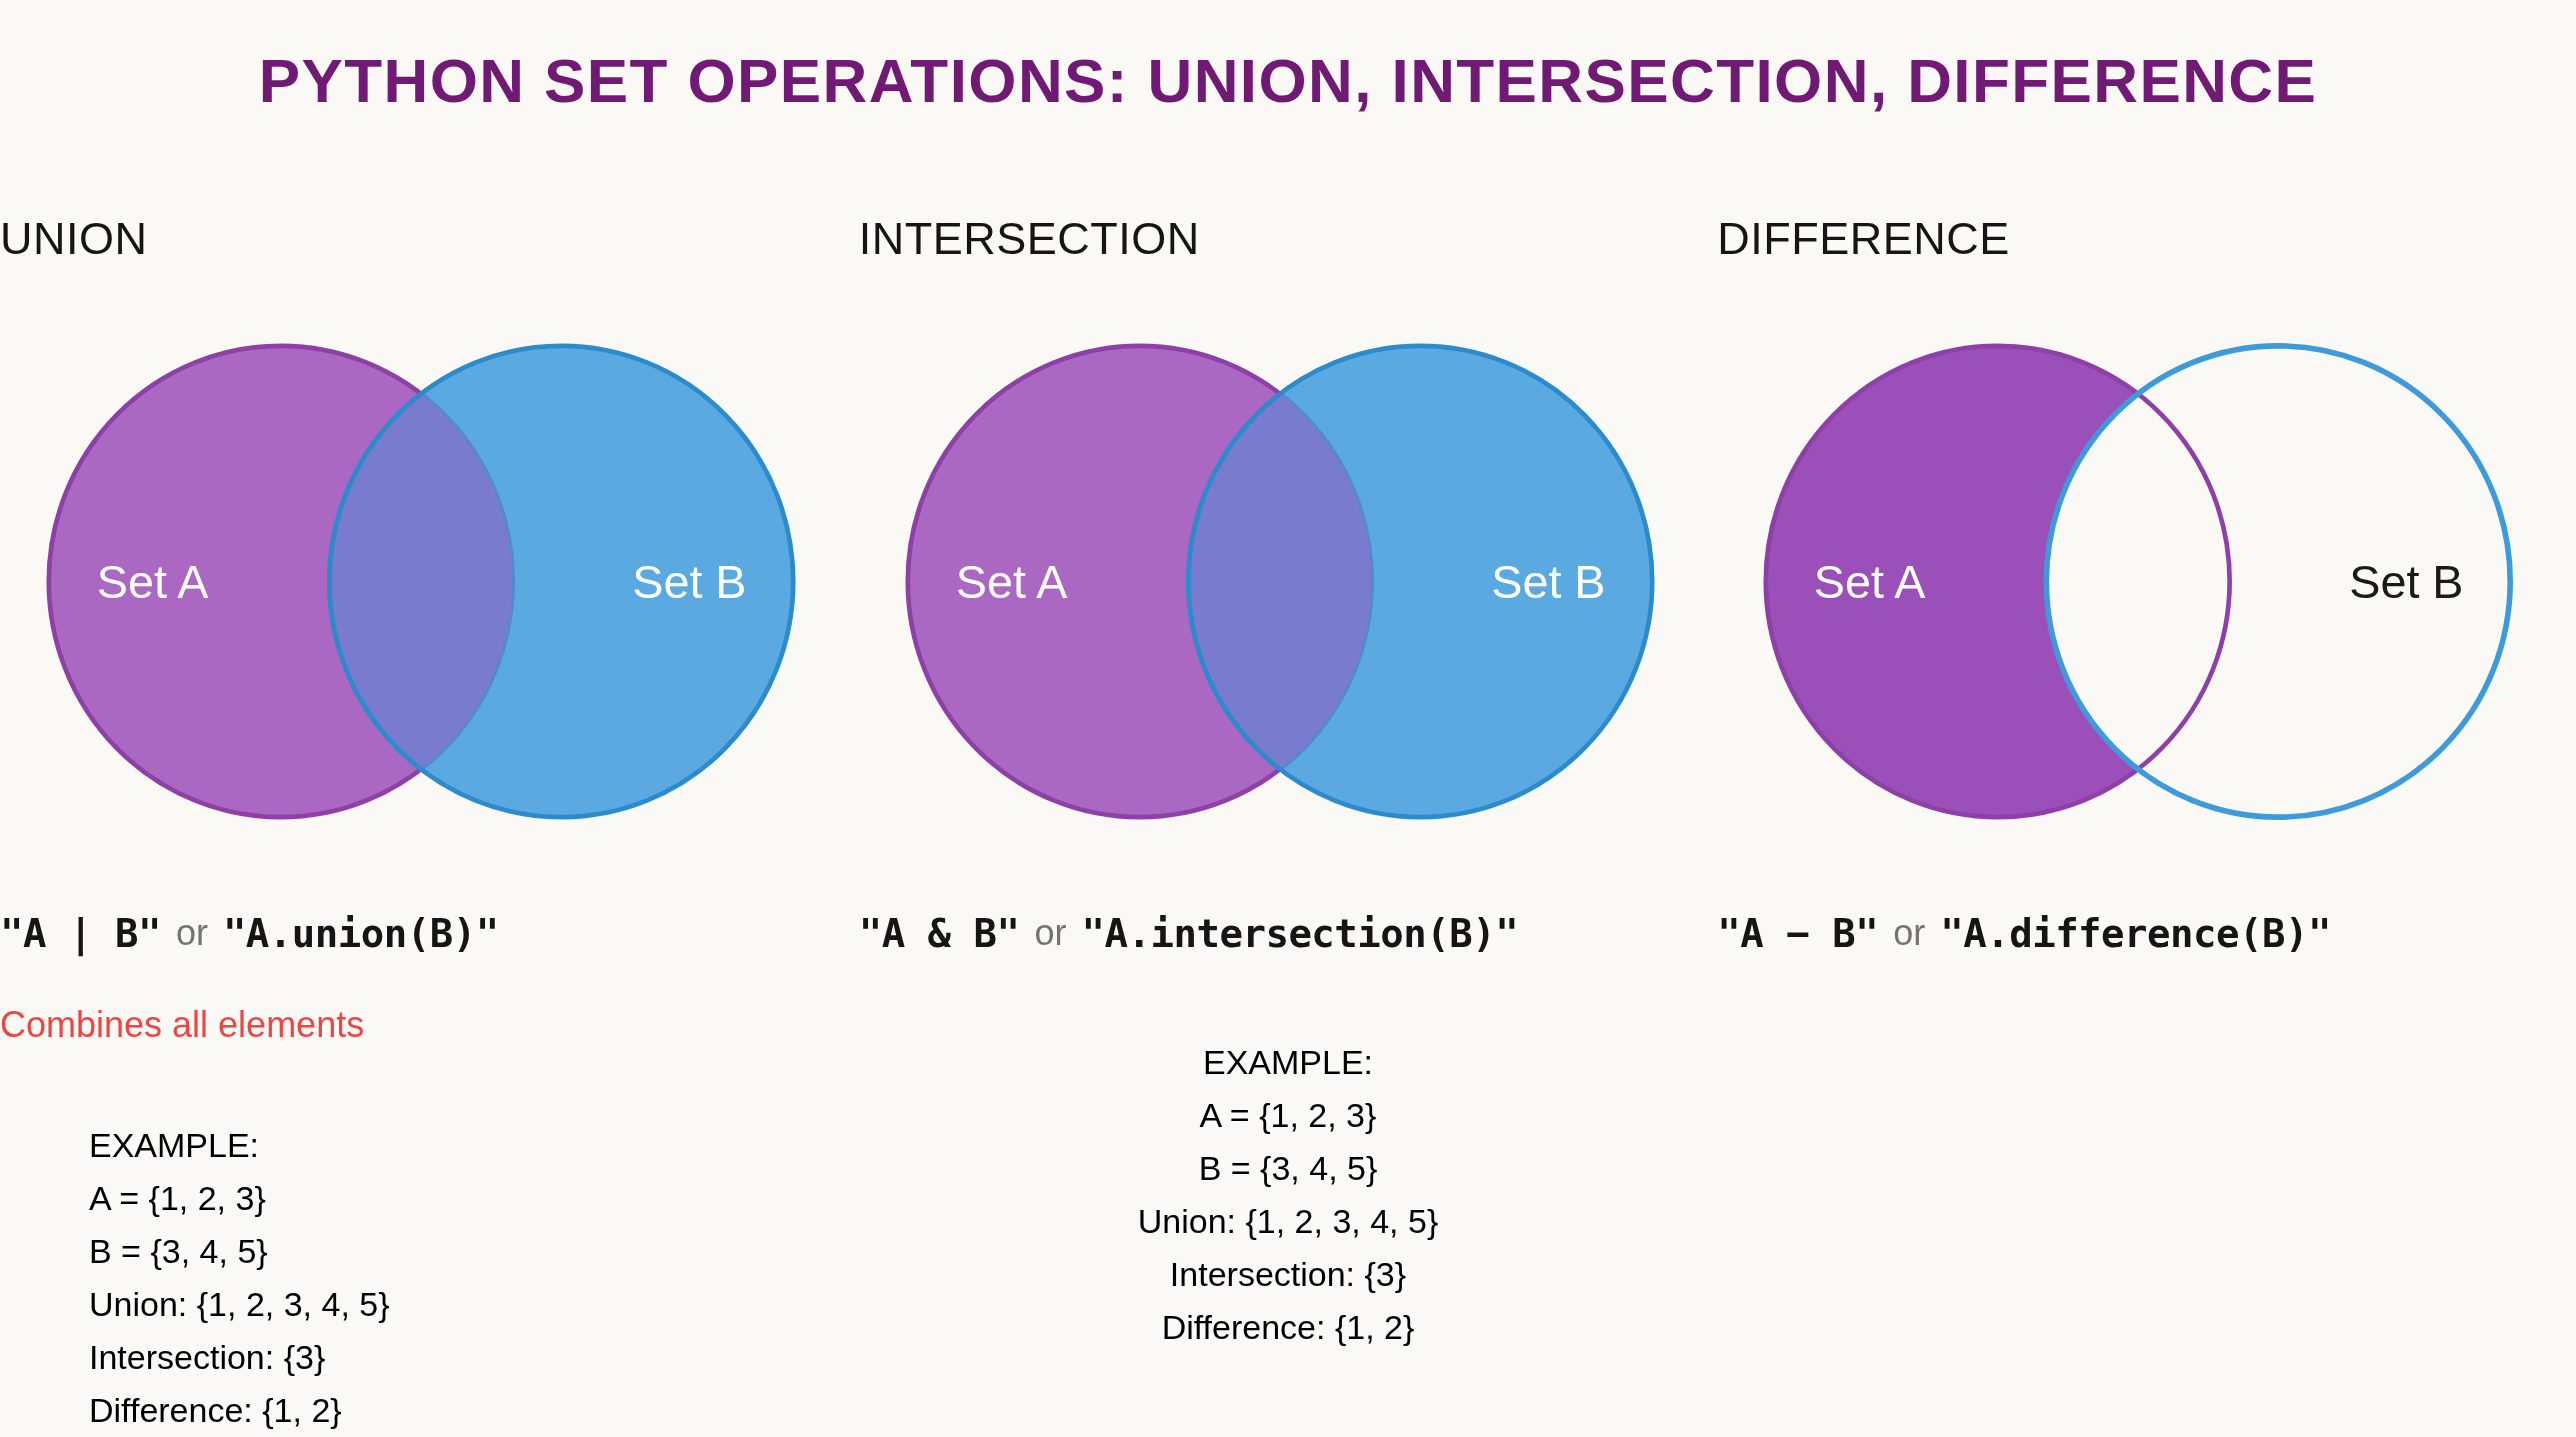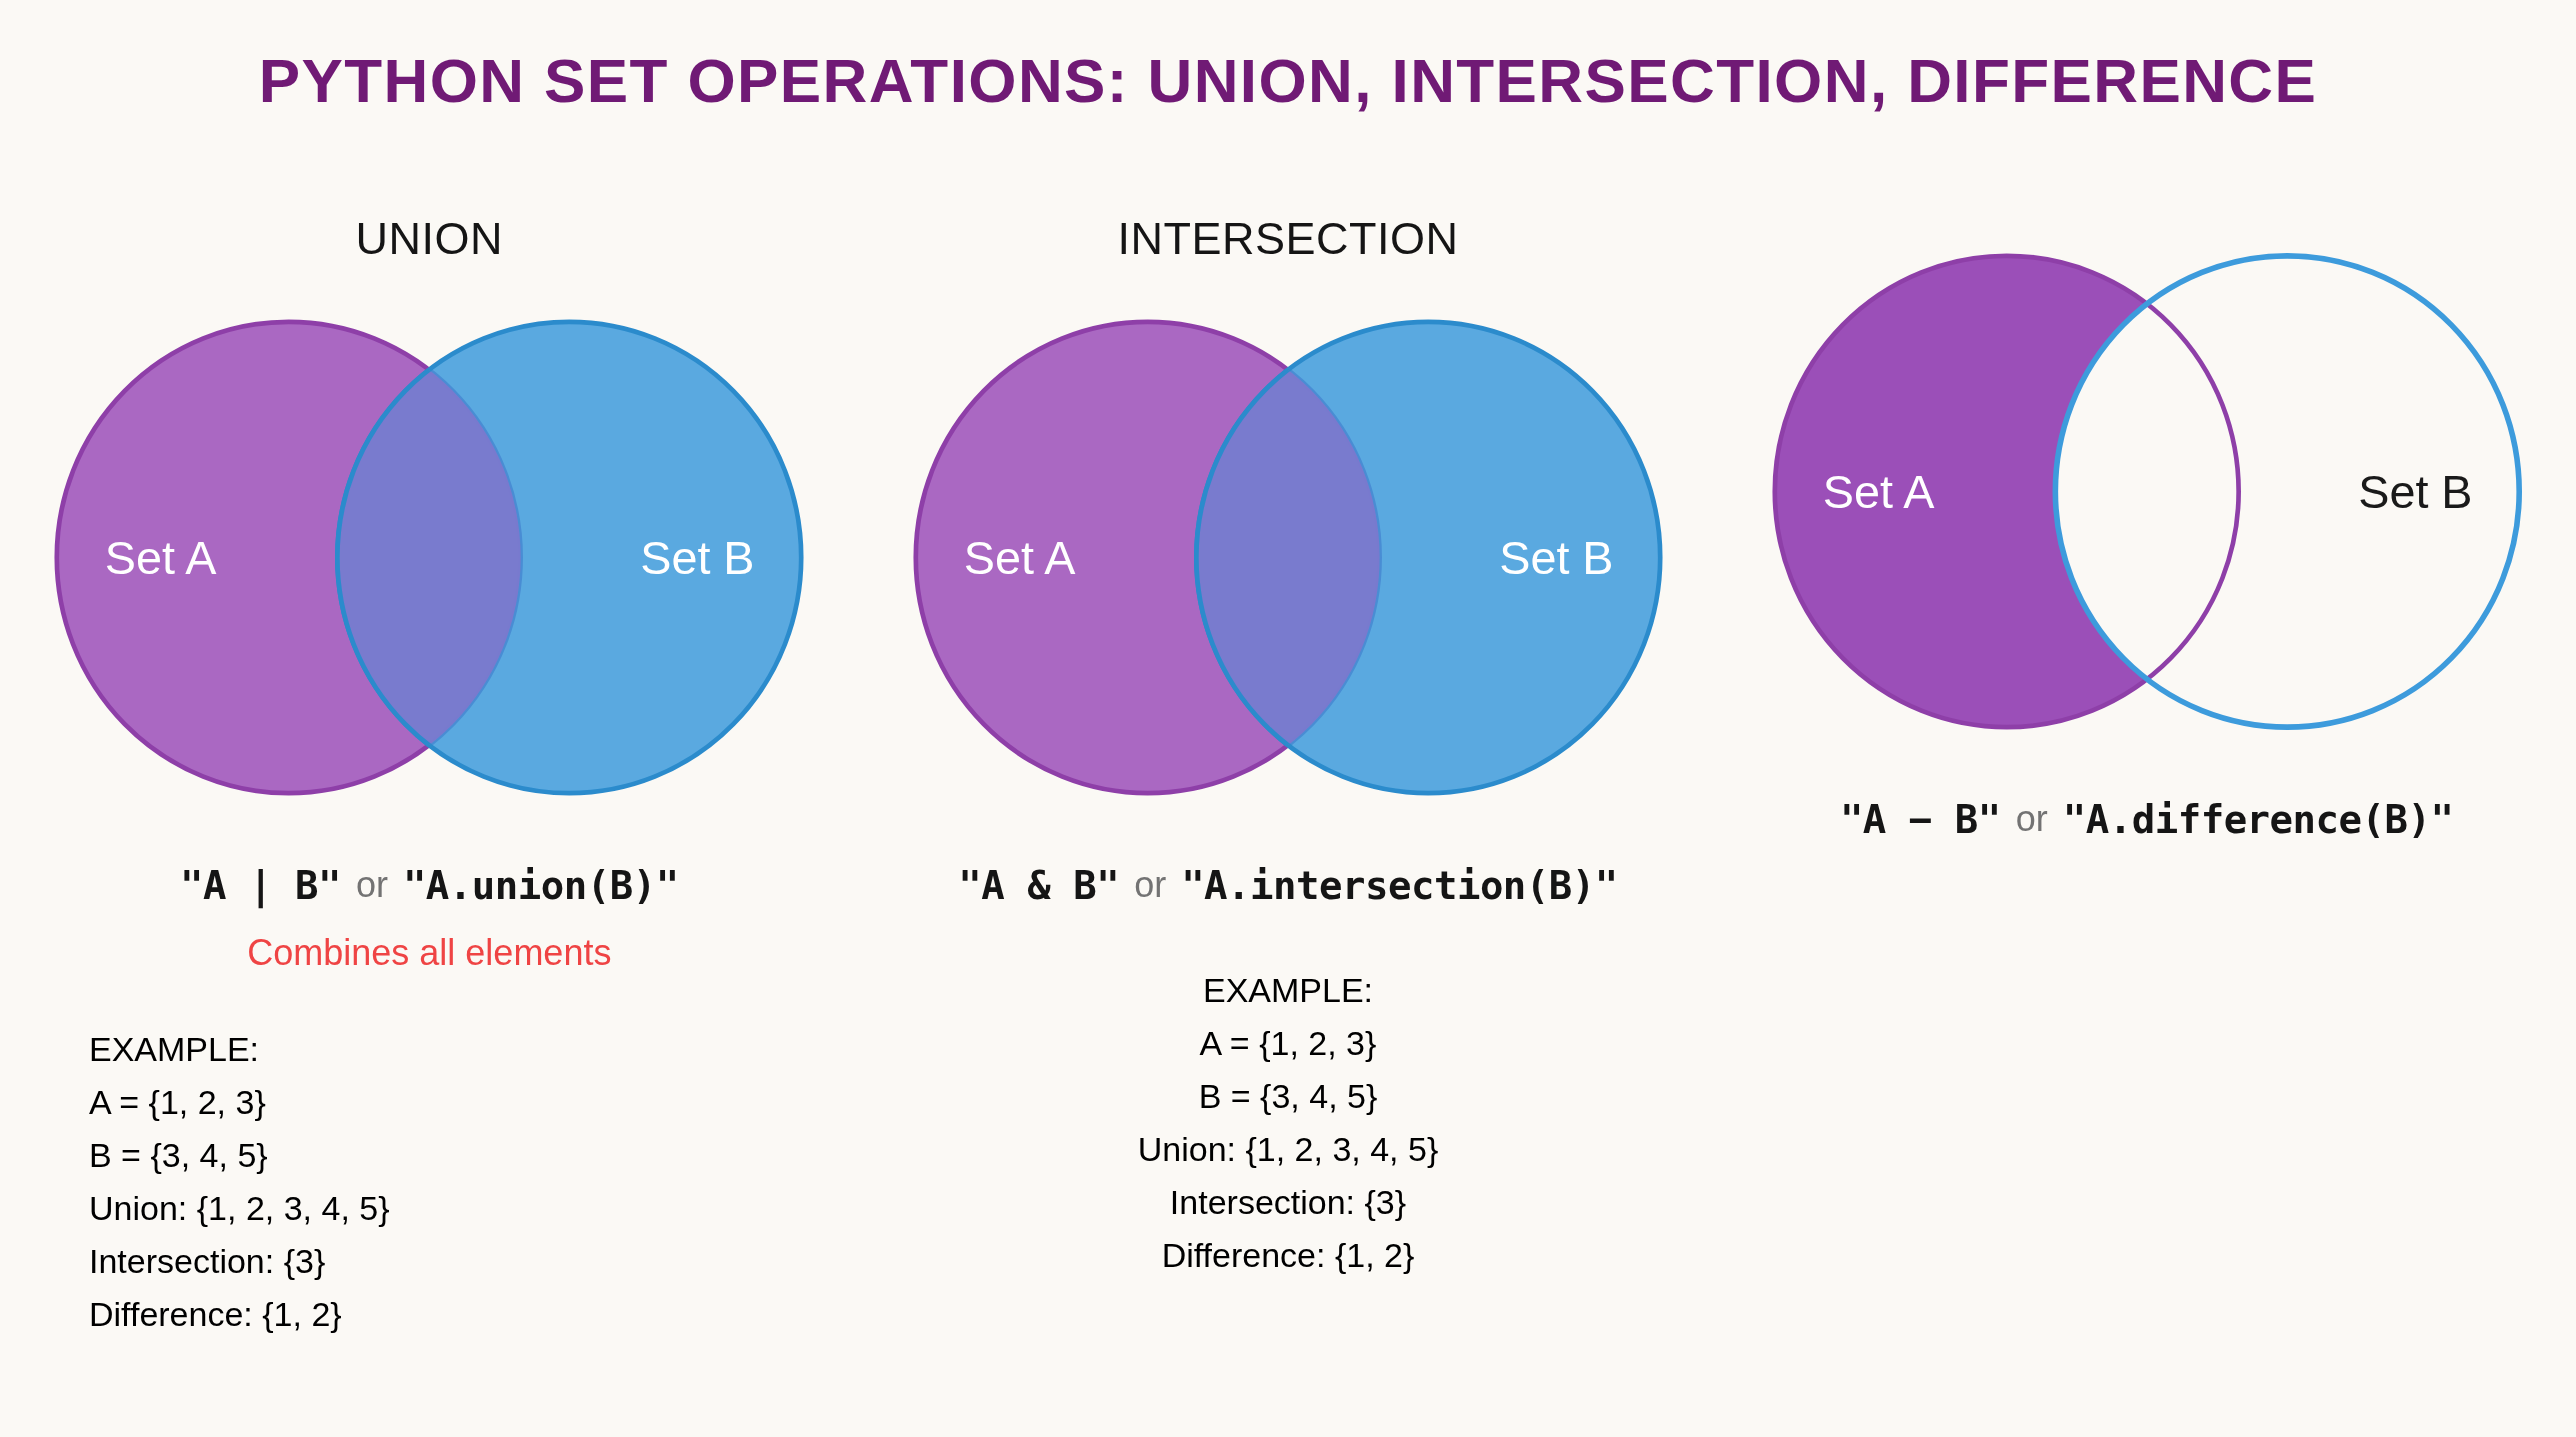--- a/index.html
+++ b/index.html
@@ -37,22 +37,23 @@
     width: 2576px;
     display: flex;
     flex-direction: row;
     align-items: flex-start;
   }
 
   .column {
     width: 859px;
     display: flex;
     flex-direction: column;
-    align-items: center;
+    align-items: flex-start;
     position: relative;
+    gap: 24px;
   }
 
   .col-heading {
     font-size: 45px;
     font-weight: 400;
     letter-spacing: 0.5px;
     color: #151515;
     text-align: center;
     height: 66px;
     line-height: 56px;
@@ -206,20 +207,21 @@
 
     <div class="example-block example-center">EXAMPLE:
 A = {1, 2, 3}
 B = {3, 4, 5}
 Union: {1, 2, 3, 4, 5}
 Intersection: {3}
 Difference: {1, 2}</div>
   </div>
 
   <div class="column">
+    <div class="col-heading">DIFFERENCE</div>
 
     <div class="venn-wrap">
       <svg class="venn-svg" width="842" height="505" viewBox="0 0 900 540">
         <defs>
           <mask id="maskAminusB">
             <rect x="0" y="0" width="900" height="540" fill="black"></rect>
             <ellipse cx="300" cy="270" rx="248" ry="252" fill="white"></ellipse>
             <ellipse cx="600" cy="270" rx="248" ry="252" fill="black"></ellipse>
           </mask>
         </defs>

